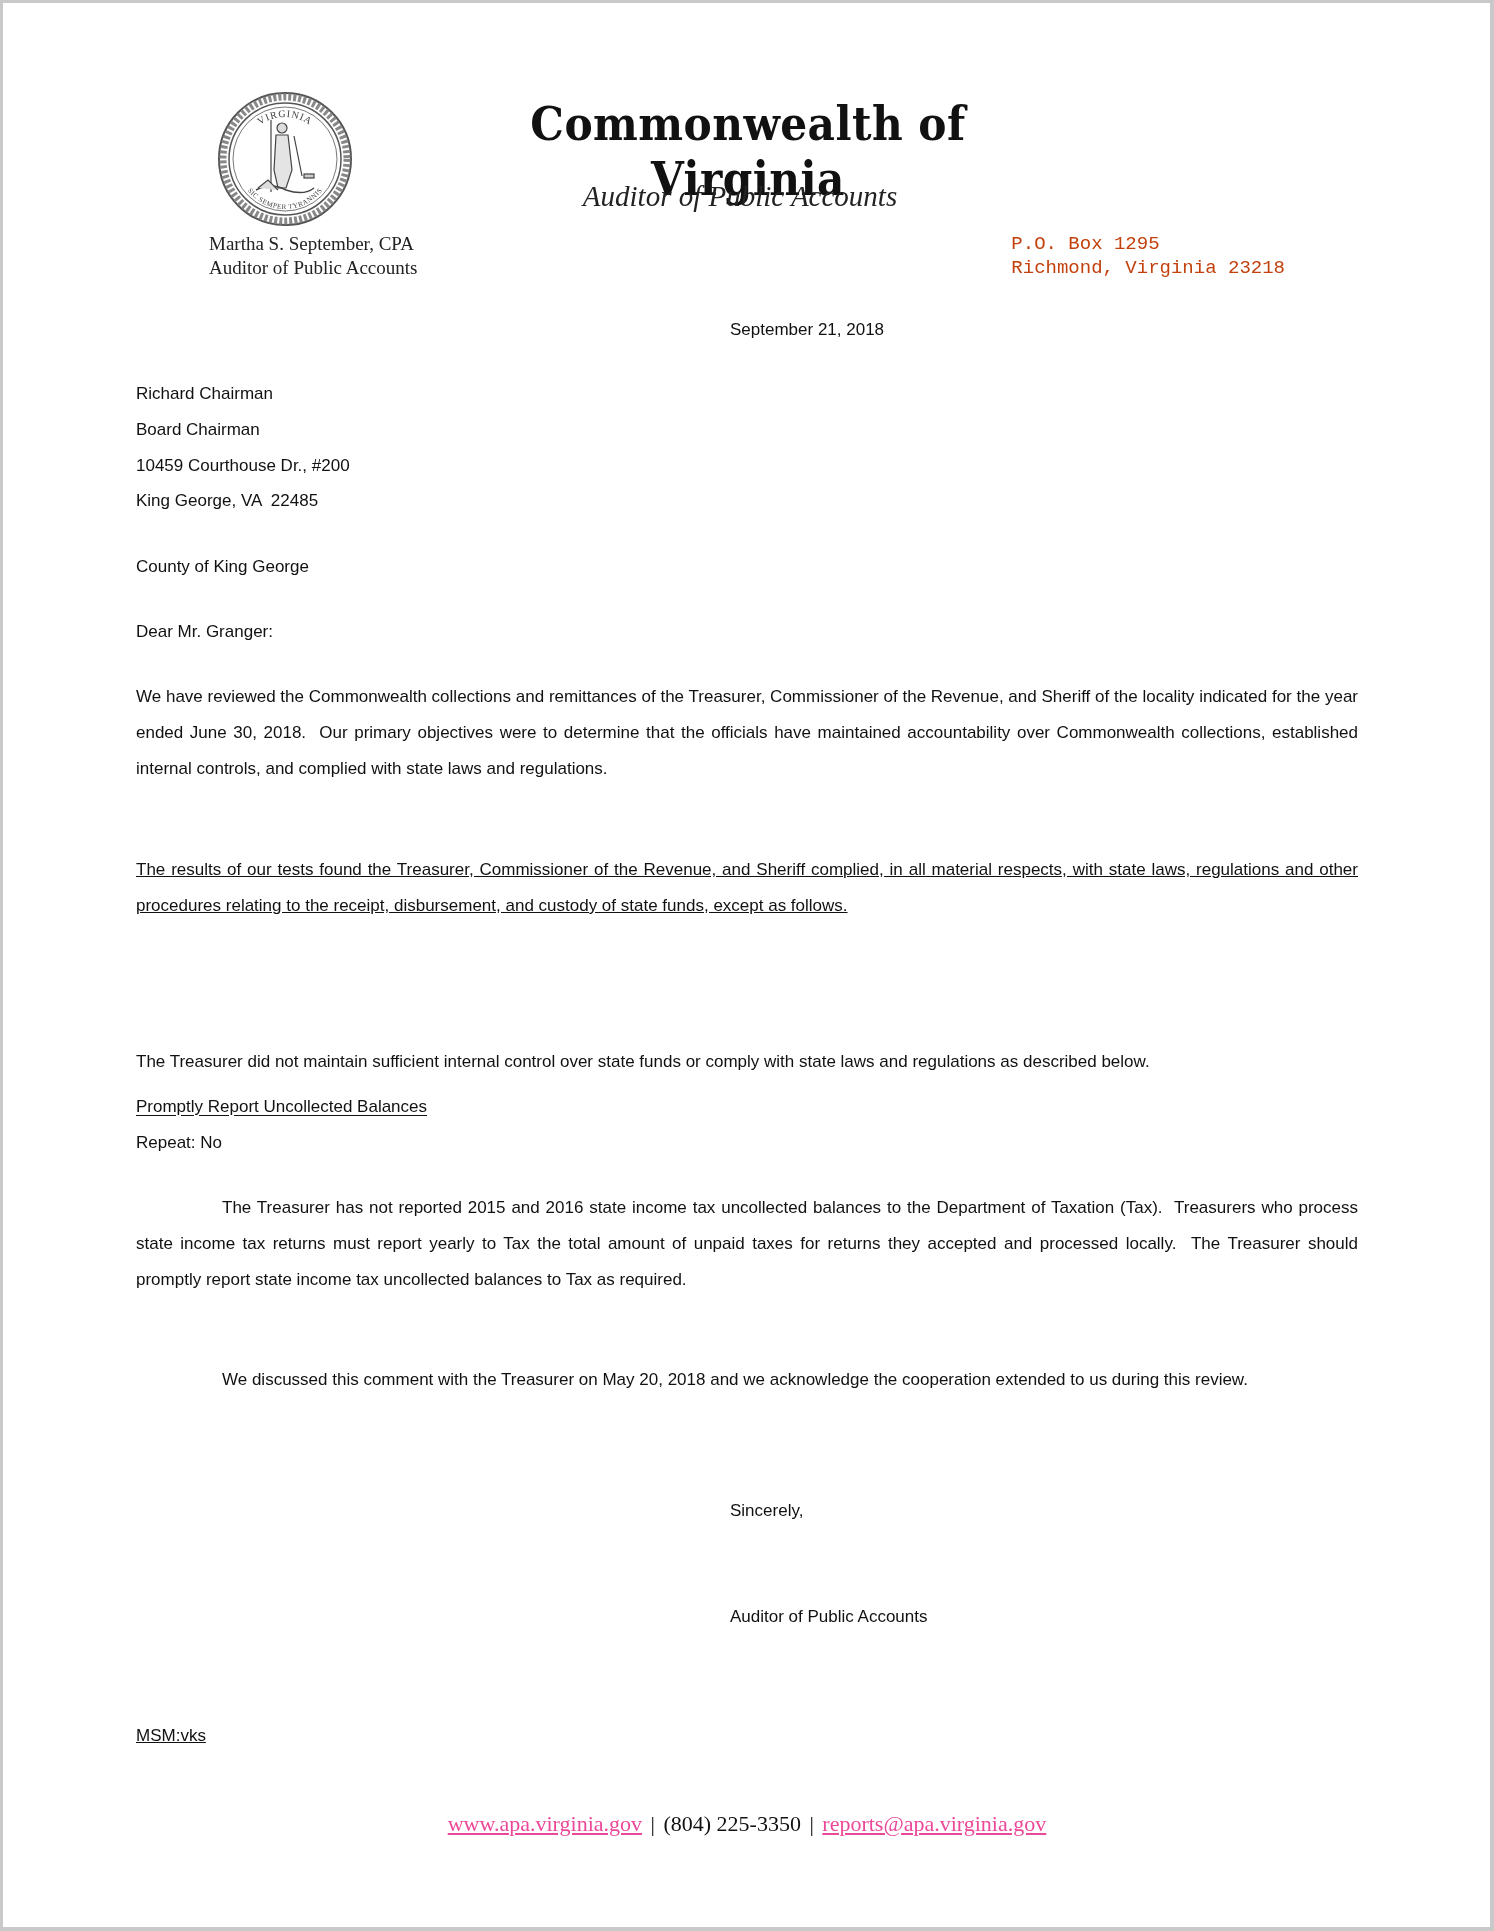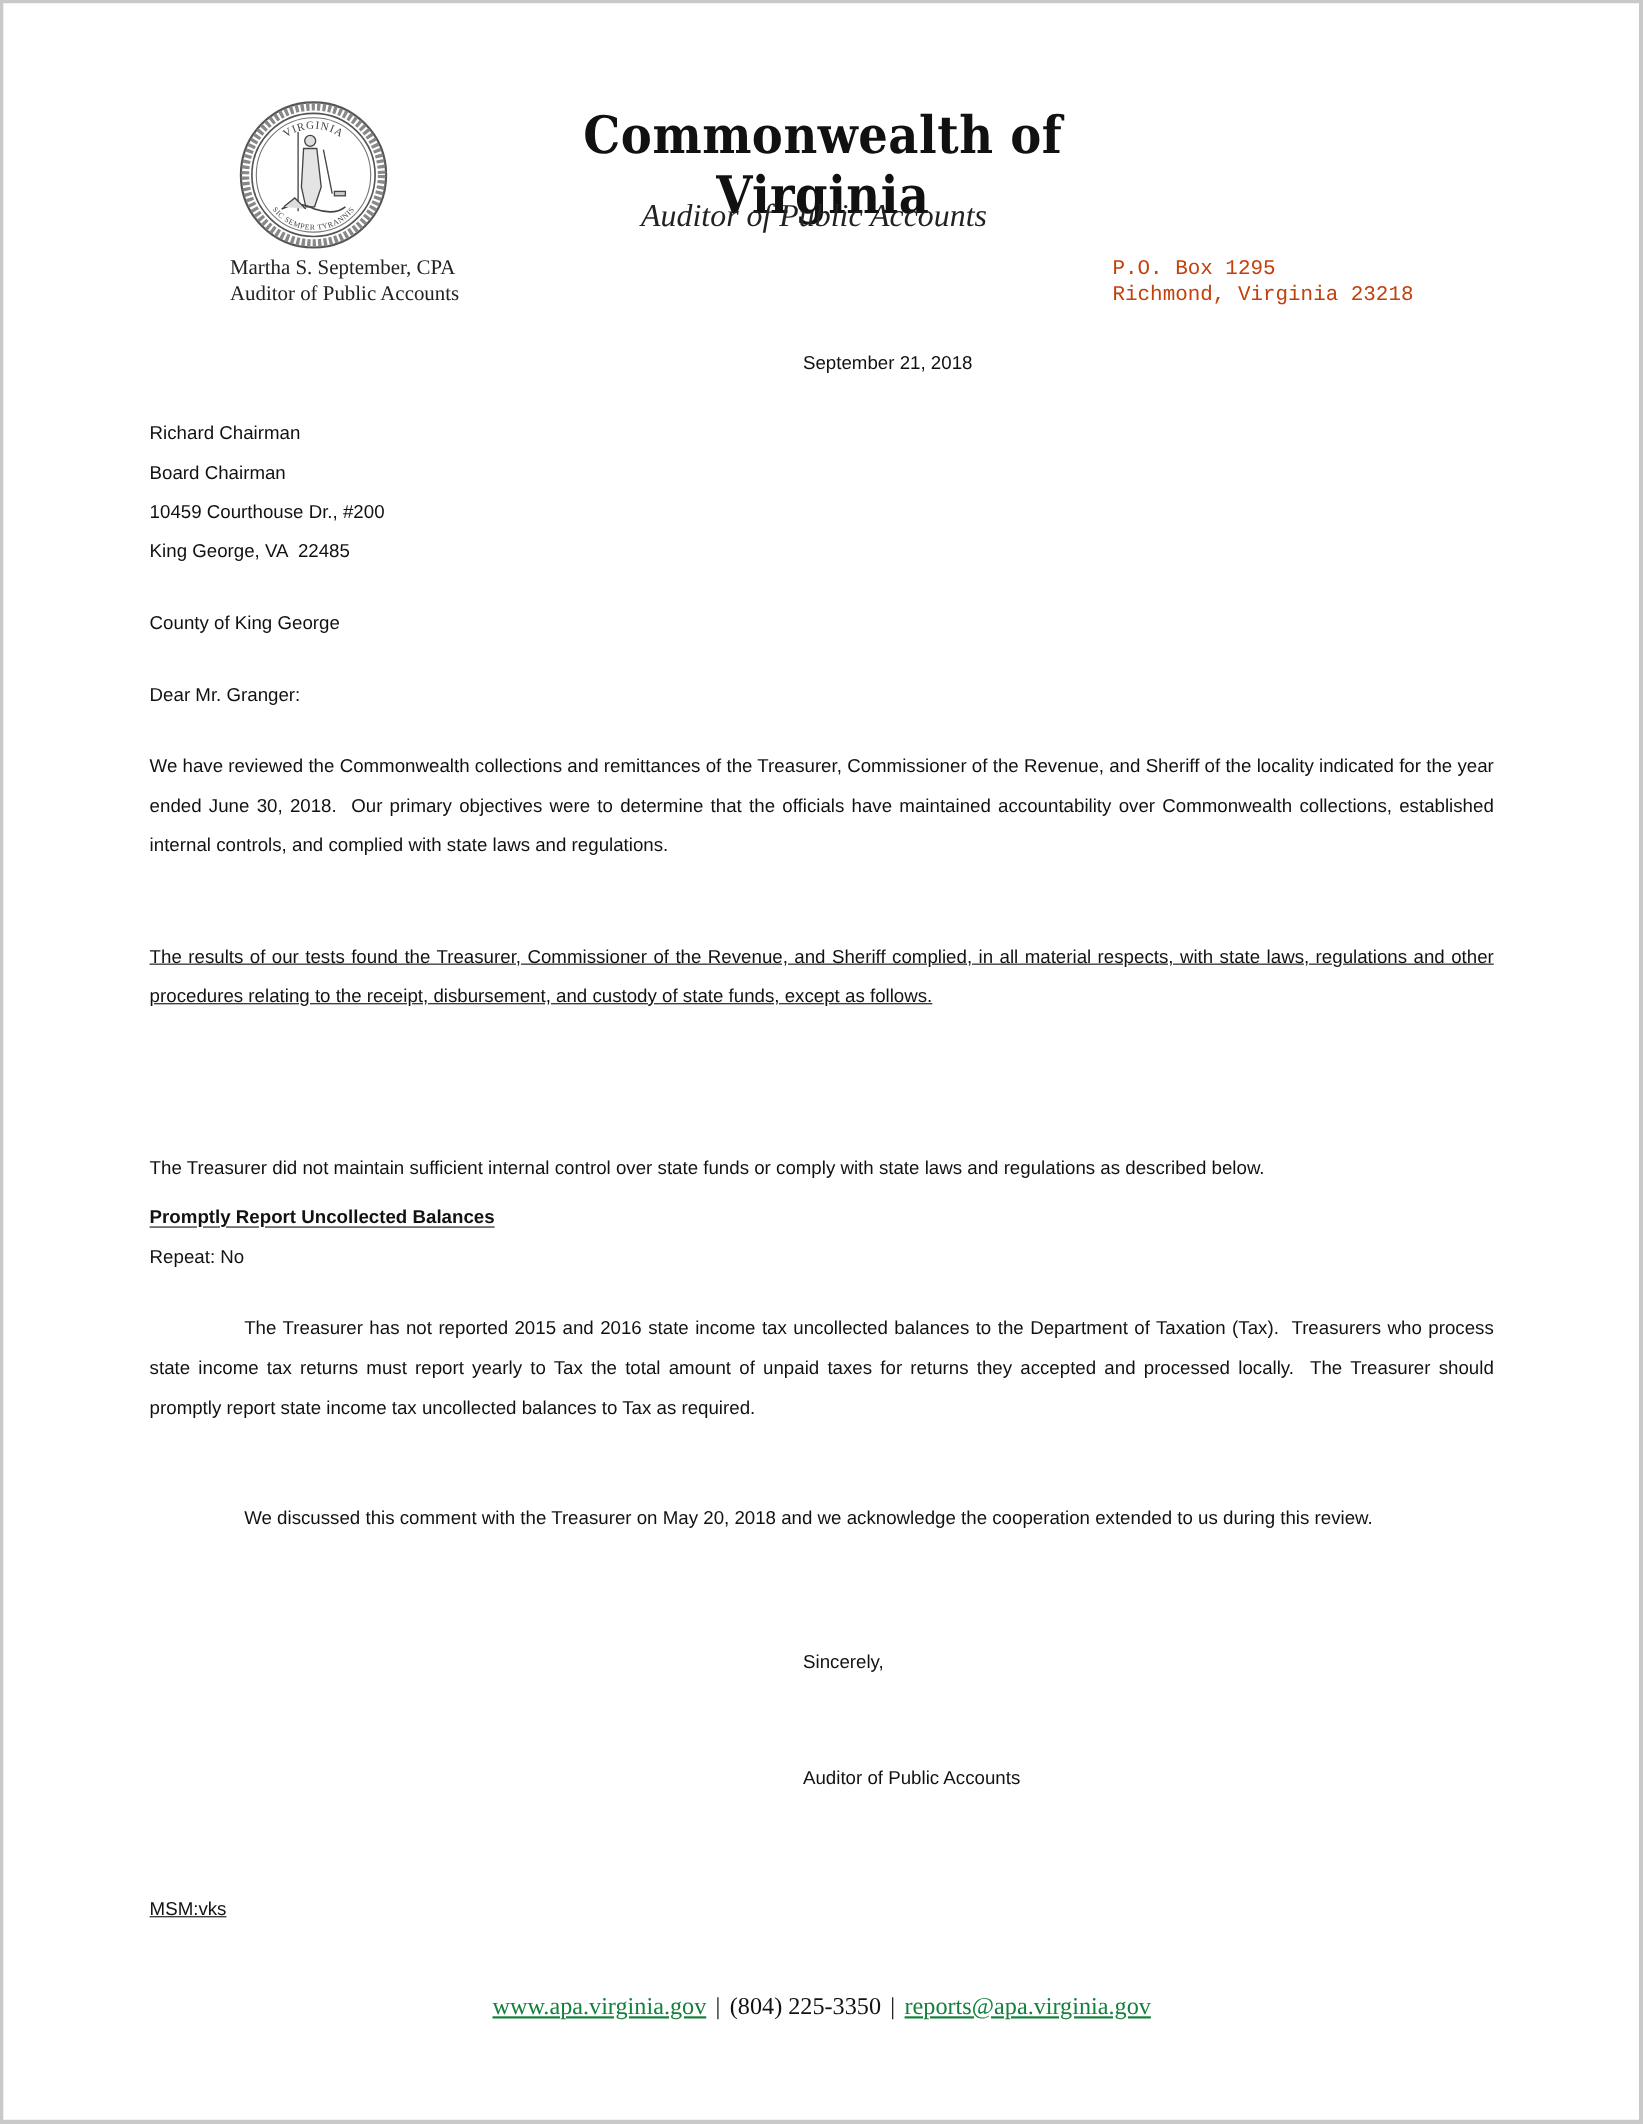--- a/index.html
+++ b/index.html
@@ -52,32 +52,32 @@
     }
 
     
     .txt { font-size: 17px; line-height: 36px; color: #111; }
     .line { position: absolute; left: 136px; height: 36px; }
     .para {
       position: absolute; left: 136px; width: 1222px;
       text-align: justify;
     }
     .indent { text-indent: 86px; }
-    .heading-u { font-weight: bold; text-decoration: underline; text-underline-offset: 3px; }
+    .heading-u { font-weight: normal; text-decoration: underline; text-underline-offset: 3px; }
 
     .sig { position: absolute; left: 730px; }
 
     
     .footer {
       position: absolute; left: 0; top: 1811px; width: 1494px;
       text-align: center;
       font-family: "Liberation Serif", serif;
       font-size: 22px; color: #111;
     }
-    .footer a { color: #15803d; text-decoration: underline; }
+    .footer a { color: #ec4899; text-decoration: underline; }
     .footer .sep { color: #111; padding: 0 3px; }
   </style>
 </head>
 <body>
 
 <div class="page-frame"></div>
 
 <div class="seal">
   <svg width="138" height="138" viewBox="0 0 138 138">
     <defs>

